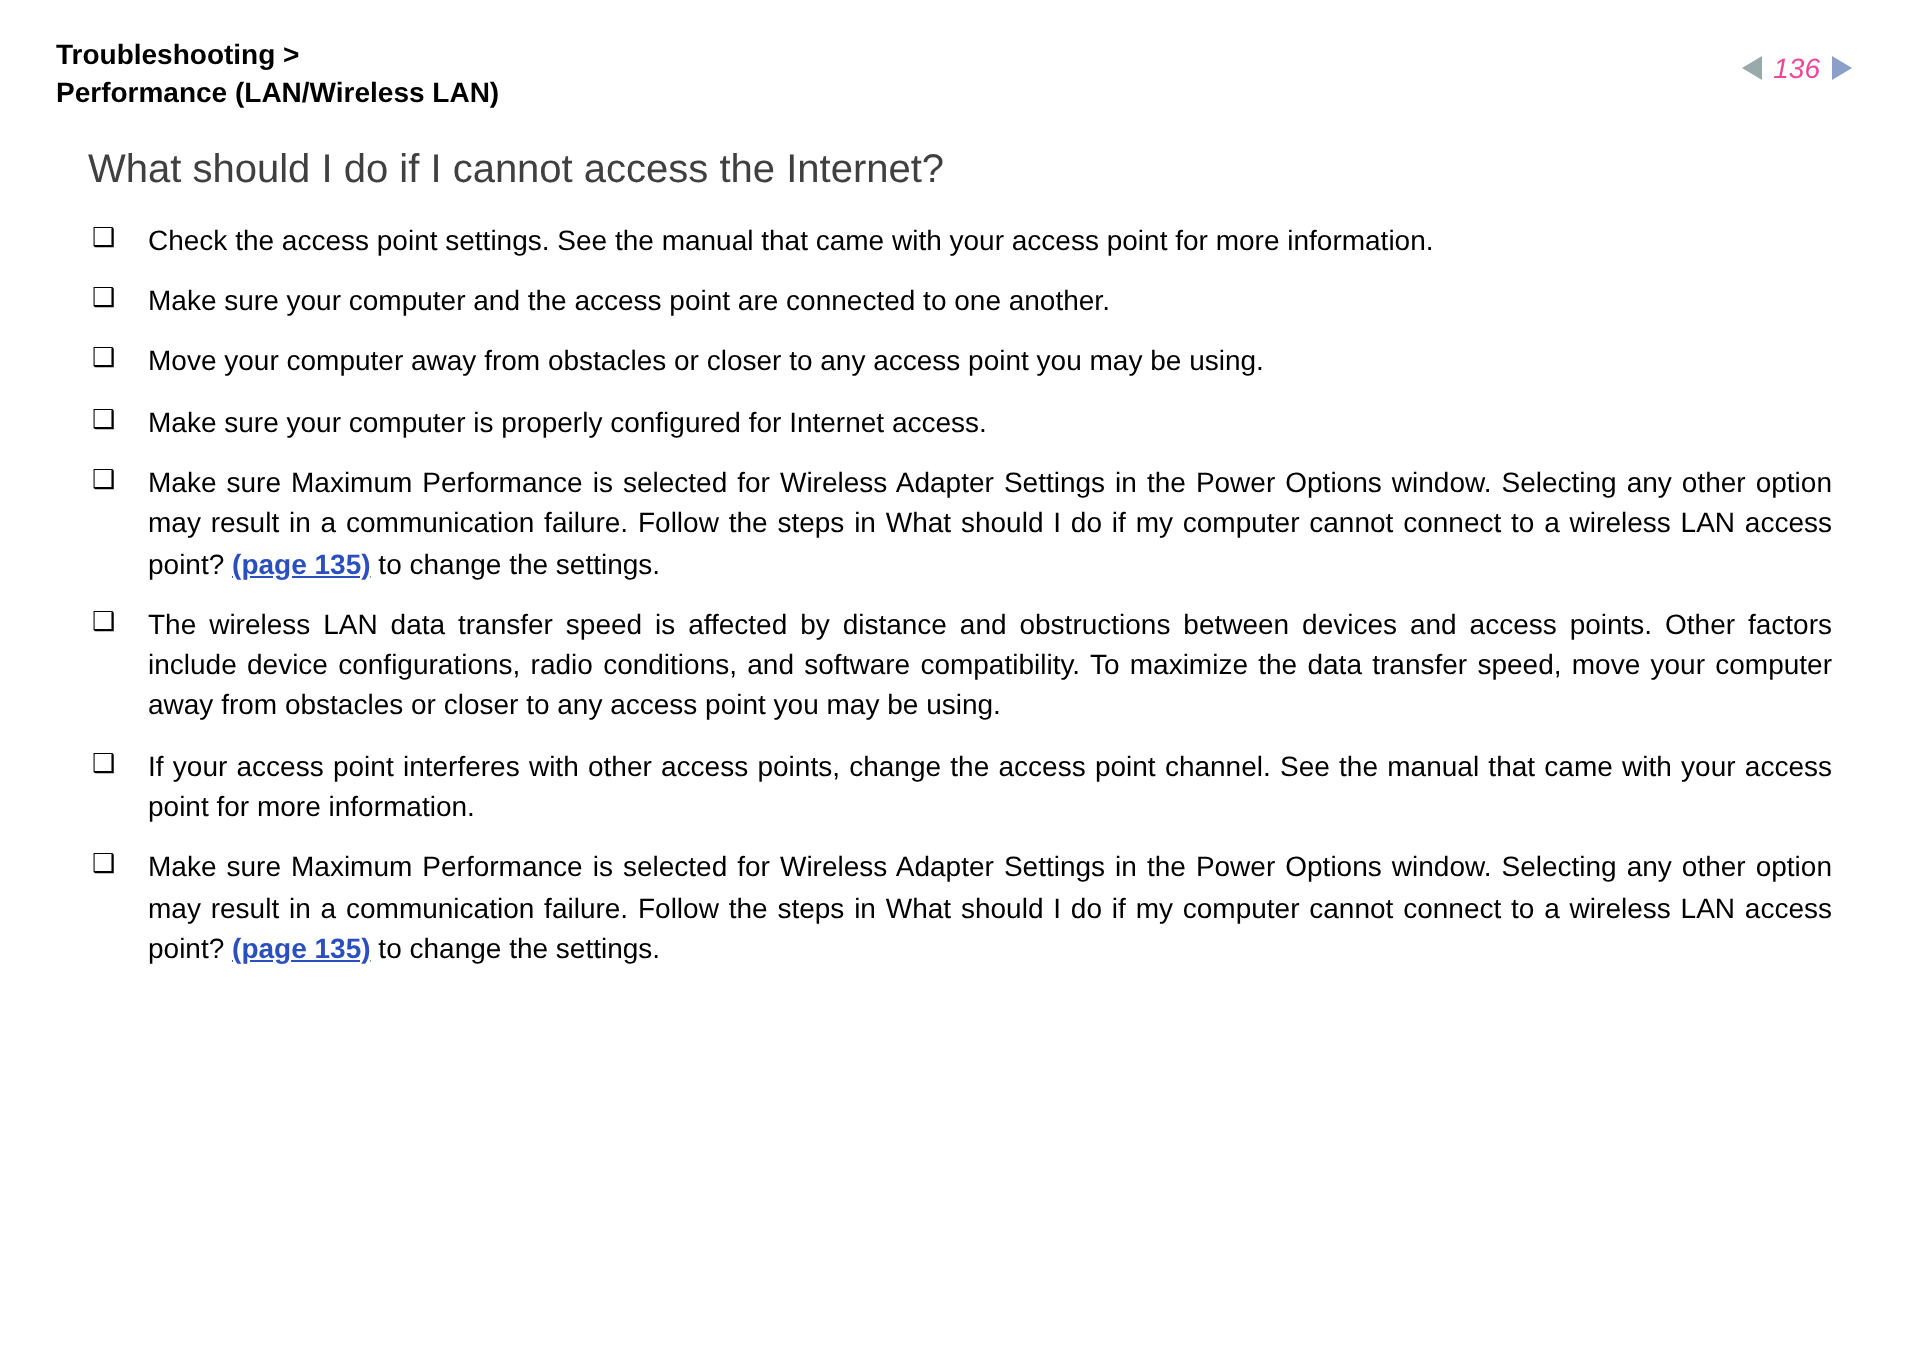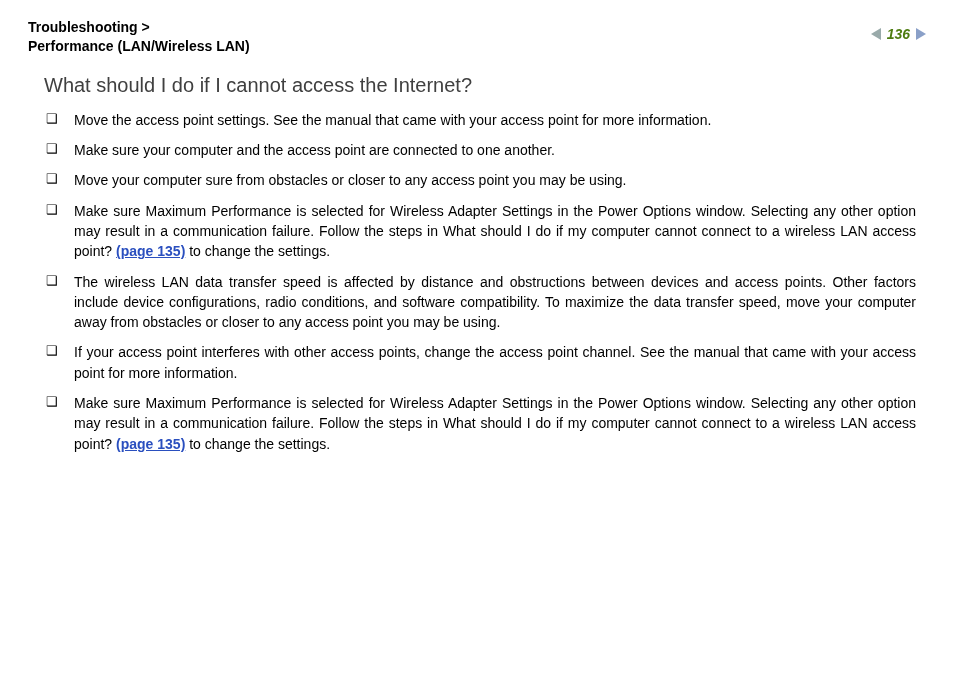--- a/index.html
+++ b/index.html
@@ -33,22 +33,22 @@
     padding-top: 8px;
   }
   .arrow-left, .arrow-right {
     width: 0; height: 0;
     border-top: 6px solid transparent;
     border-bottom: 6px solid transparent;
   }
   .arrow-left { border-right: 10px solid #9aa; }
   .arrow-right { border-left: 10px solid #8aa0c8; }
   .page-number {
-    color: #4d7c0f;
-    font-weight: bold;
+    color: #ec4899;
+    font-weight: normal;
     font-style: italic;
     font-size: 14px;
   }
   h2 {
     color: #404040;
     font-size: 20px;
     font-weight: normal;
     margin: 18px 0 8px 16px;
   }
   ul.qa {
@@ -85,23 +85,24 @@
     </div>
     <div class="pagenum-wrap">
       <div class="arrow-left"></div>
       <span class="page-number">136</span>
       <div class="arrow-right"></div>
     </div>
   </div>
 
   <h2>What should I do if I cannot access the Internet?</h2>
   <ul class="qa">
-    <li>Move the access point settings. See the manual that came with your access point for more information.</li>
+    <li>Check the access point settings. See the manual that came with your access point for more information.</li>
     <li>Make sure your computer and the access point are connected to one another.</li>
-    <li>Move your computer sure from obstacles or closer to any access point you may be using.</li>
+    <li>Move your computer away from obstacles or closer to any access point you may be using.</li>
+    <li>Make sure your computer is properly configured for Internet access.</li>
     <li>
       <span>Make sure </span><span class="b">Maximum Performance</span><span> is selected for </span><span class="b">Wireless Adapter Settings</span><span> in the </span><span class="b">Power Options</span><span> window. Selecting any other option may result in a communication failure. Follow the steps in </span><span class="b">What should I do if my computer cannot connect to a wireless LAN access point? </span><span class="link">(page 135)</span><span> to change the settings.</span>
     </li>
   </ul>
 
   <ul class="qa">
     <li>The wireless LAN data transfer speed is affected by distance and obstructions between devices and access points. Other factors include device configurations, radio conditions, and software compatibility. To maximize the data transfer speed, move your computer away from obstacles or closer to any access point you may be using.</li>
     <li>If your access point interferes with other access points, change the access point channel. See the manual that came with your access point for more information.</li>
     <li>
       <span>Make sure </span><span class="b">Maximum Performance</span><span> is selected for </span><span class="b">Wireless Adapter Settings</span><span> in the </span><span class="b">Power Options</span><span> window. Selecting any other option may result in a communication failure. Follow the steps in </span><span class="b">What should I do if my computer cannot connect to a wireless LAN access point? </span><span class="link">(page 135)</span><span> to change the settings.</span>

